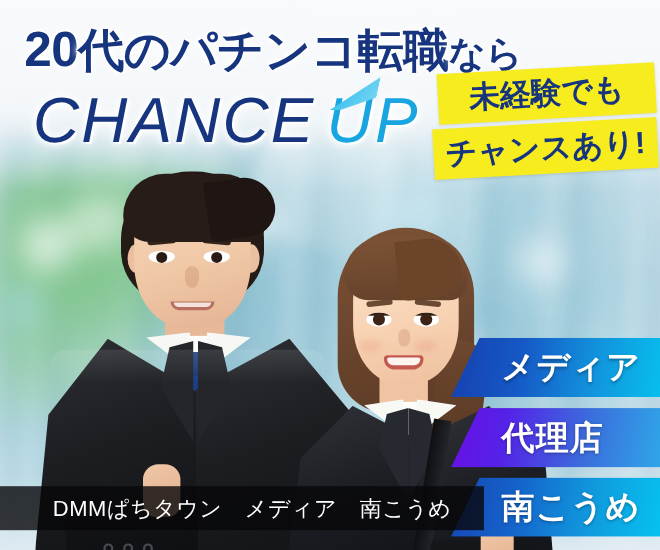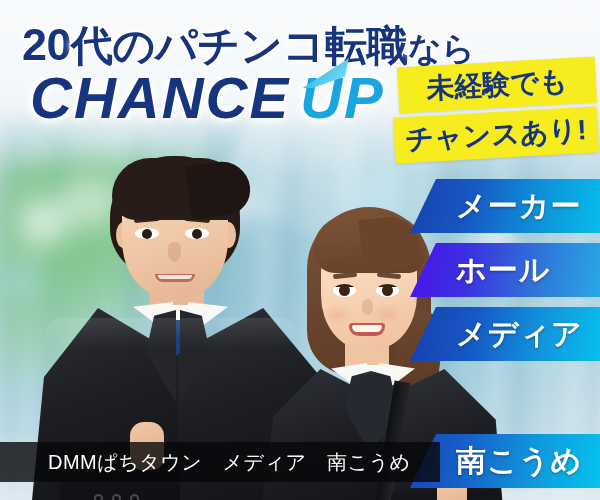--- a/index.html
+++ b/index.html
@@ -238,23 +238,23 @@
     white-space:nowrap;
     text-shadow:
       0 0 7px #fff, 0 0 7px #fff, 0 0 12px #fff,
       1px 1px 0 #fff, -1px 1px 0 #fff, 1px -1px 0 #fff, -1px -1px 0 #fff;
   }
   .headline .num { font-size:45px; }
   .headline .big { font-size:42px; }
   .headline .sm  { font-size:33px; }
 
   .logo {
-    position:absolute; left:30px; top:64px;
+    position:absolute; left:30px; top:76px;
     font-family:"Liberation Sans", sans-serif;
-    font-weight:bold; font-style:italic;
+    font-weight:normal; font-style:italic;
     font-size:58px;
     color:#16357e;
     letter-spacing:2px;
     white-space:nowrap;
     text-shadow:0 0 9px #fff, 0 0 9px #fff, 0 0 16px #fff, 2px 2px 0 rgba(255,255,255,.9);
   }
   .logo .u-wrap { position:relative; display:inline-block; color:#18a5e0; margin-left:10px; }
   .logo .swoosh {
     position:absolute; left:6px; top:-6px; width:40px; height:30px;
     background:linear-gradient(120deg,#25b9ea,#7fd8f4);
@@ -428,29 +428,26 @@
     <span>CHANCE</span><span class="u-wrap"><span class="swoosh"></span><span>UP</span></span>
   </div>
 
   <div class="badge" id="badge1">
     <span>未経験でも</span>
   </div>
   <div class="badge" id="badge2">
     <span>チャンスあり!</span>
   </div>
 
-  <div class="cat" id="cat0">
-    <span>メーカー</span>
-  </div>
-  <div class="cat" id="cat1">
-    <span>ホール</span>
-  </div>
   <div class="cat" id="cat2">
     <span>メディア</span>
   </div>
+  <div class="cat" id="cat3">
+    <span>代理店</span>
+  </div>
   <div class="cat" id="cat4">
     <span>南こうめ</span>
   </div>
 
   <div id="credit">
     <span>DMMぱちタウン　メディア　南こうめ</span>
   </div>
 
 </div>
 

